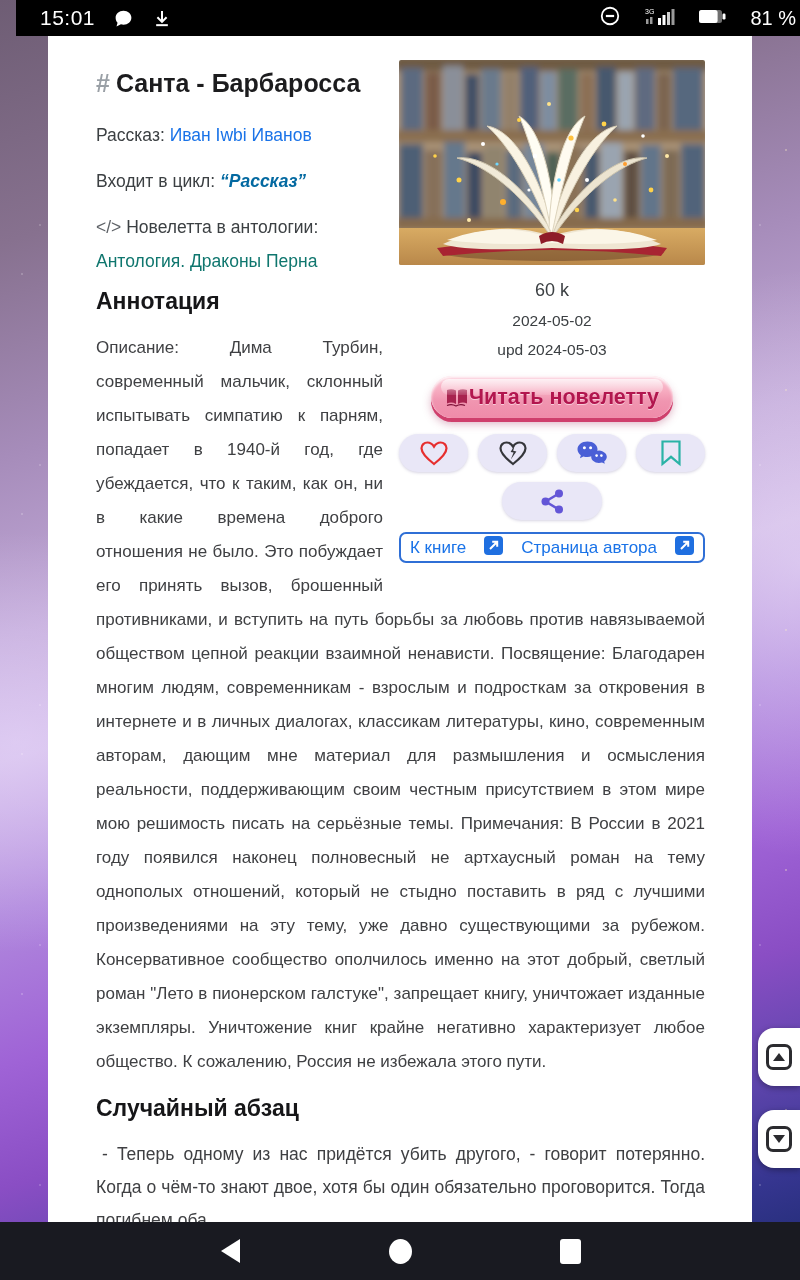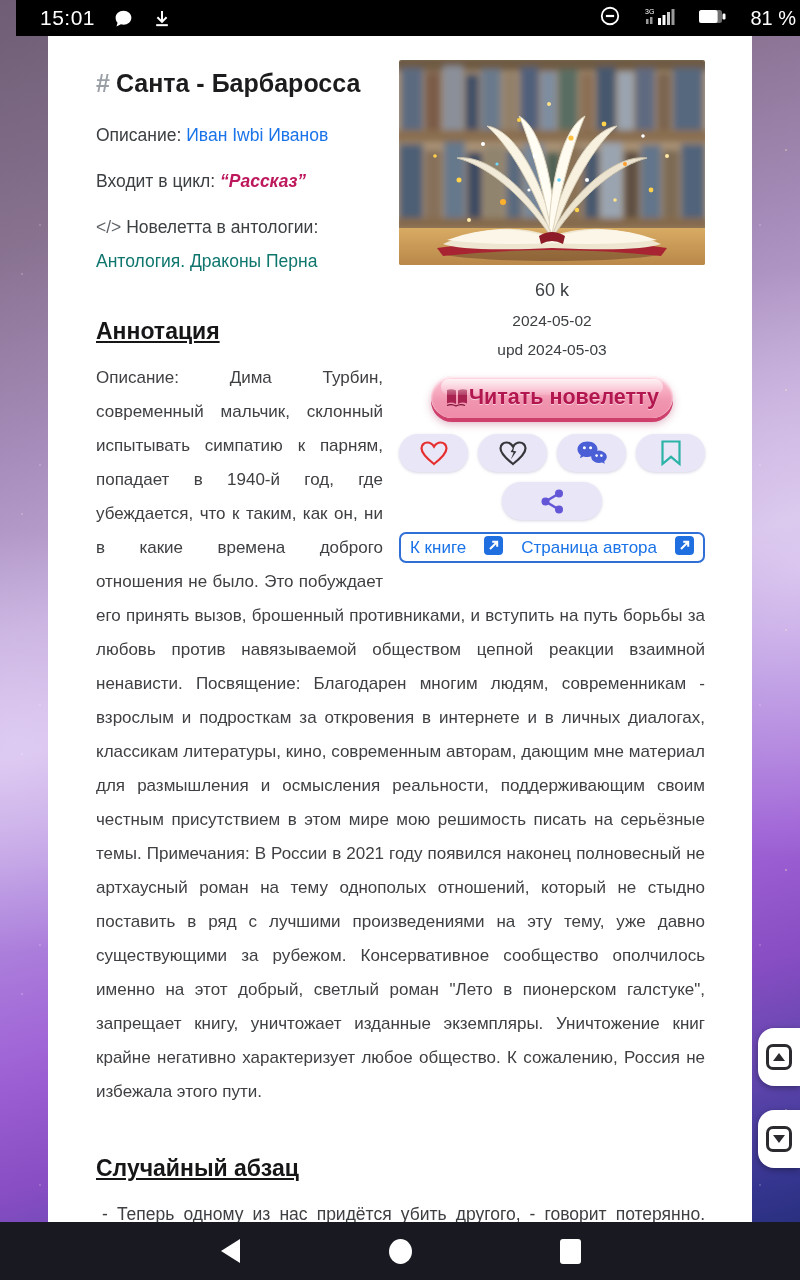--- a/index.html
+++ b/index.html
@@ -90,24 +90,24 @@
     font-size:17px; color:#1a73e8; white-space:nowrap;
   }
   .links-box a { color:#1a73e8; text-decoration:none; cursor:pointer; }
   .ext-ico { display:inline-block; vertical-align:-3px; }
 
   
   .title { font-size:25px; line-height:34px; color:#1c1c1e; font-weight:700; margin-top:6px; }
   .title .hash { color:#9aa0a6; font-weight:700; margin-right:6px; }
   .meta { font-size:17.5px; color:#3c4043; margin-top:25px; }
   .meta a { color:#1a73e8; text-decoration:none; cursor:pointer; }
-  .cycle-name { font-weight:700; font-style:italic; color:#be185d; }
+  .cycle-name { font-weight:700; font-style:italic; color:#0369a1; }
   .code-glyph { color:#5f6368; }
   .anthology-link { display:block; margin-top:13px; }
-  h2.section { font-size:23px; color:#161618; font-weight:700; margin-top:46px; margin-bottom:4px;text-decoration:underline; }
+  h2.section { font-size:23px; color:#161618; font-weight:700; margin-top:16px; margin-bottom:4px; }
   .body-text {
     font-size:17px; line-height:34px; color:#3f4043; text-align:justify; margin-top:16px;
     hyphens:auto; -webkit-hyphens:auto;
   }
   .para { font-size:17.5px; line-height:33px; color:#3f4043; text-align:justify; margin-top:8px; text-indent:6px; hyphens:auto; }
   .para.first { margin-top:16px; }
 
   
   .fab {
     position:absolute; right:0; width:42px; height:58px; background:#fff; z-index:20;
@@ -322,21 +322,21 @@
             <rect width="19" height="19" rx="4" fill="#1f6fe0"></rect>
             <path fill="none" stroke="#fff" stroke-width="2" d="M6 13 L13 6 M8.2 5.8 H13.2 V10.8"></path>
           </svg>
       </span>
     </div>
   </div>
 
   <h1 class="title"><span class="hash">#</span><span>Санта - Барбаросса</span></h1>
 
   <p class="meta">
-    <span>Описание:</span>
+    <span>Рассказ:</span>
     <a>Иван Iwbi Иванов</a>
   </p>
 
   <p class="meta">
     <span>Входит в цикл:</span>
     <span class="cycle-name">“Рассказ”</span>
   </p>
 
   <p class="meta">
     <span class="code-glyph">&lt;/&gt;</span>

